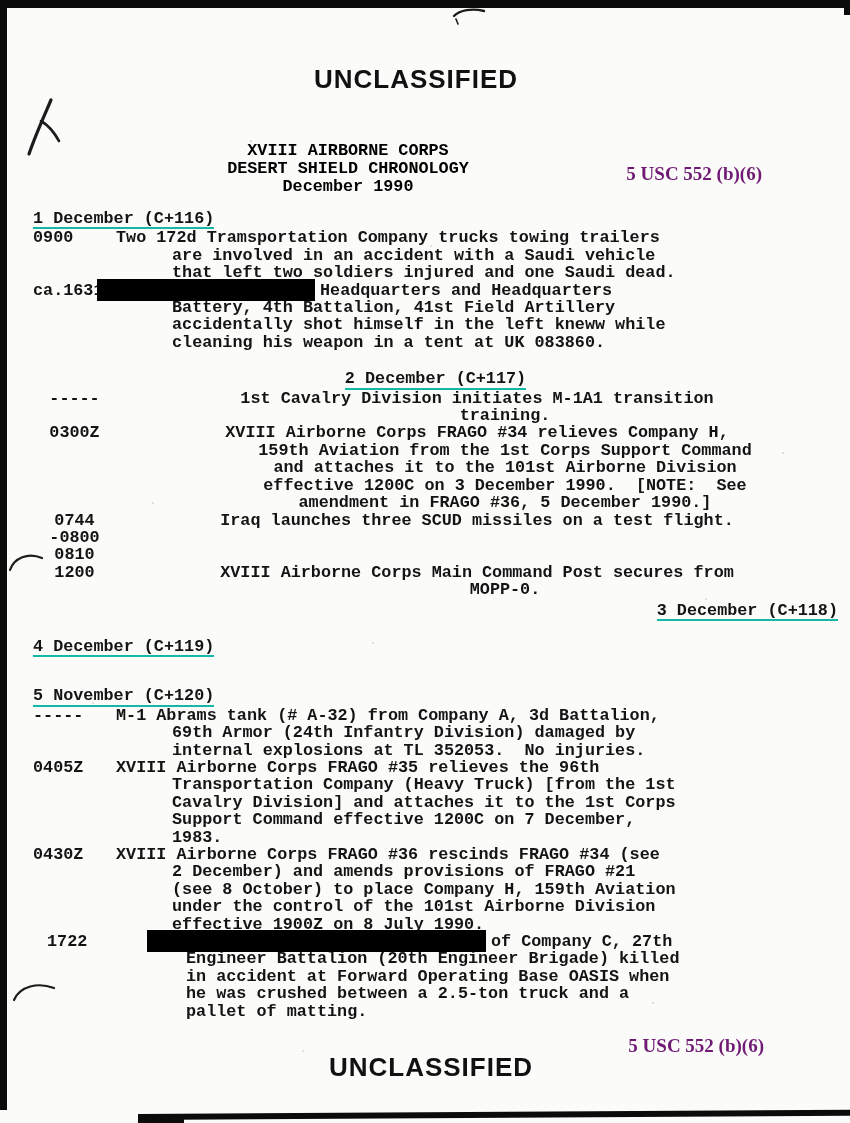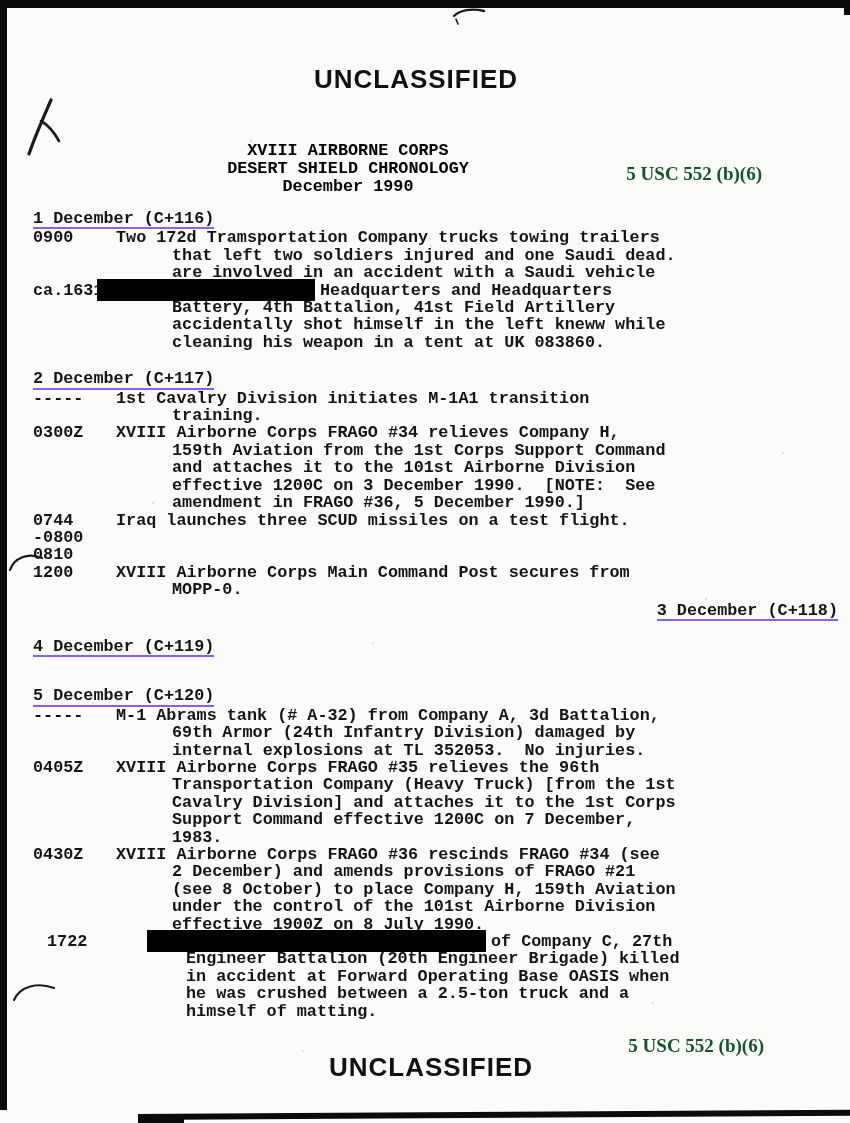--- a/index.html
+++ b/index.html
@@ -24,32 +24,32 @@
   
   .classification{position:absolute; font-family:"Liberation Sans", sans-serif;
     font-weight:700; font-size:26px; letter-spacing:1px; color:#111;margin-left:8px;}
   .classification.top{top:64px; left:0; width:816px; text-align:center;}
   .classification.bottom{top:1052px; left:0; width:846px; text-align:center;}
   
   .title-block{position:absolute; top:142px; left:0; width:684px; text-align:center;
     font-weight:700; font-size:16.8px; line-height:18px; color:#000000;margin-left:6px;}
   
   .usc{position:absolute; font-family:"Liberation Serif", serif; font-weight:700;
-    font-size:19px; color:#14532d;}
+    font-size:19px; color:#701a75;}
   .usc.top-right{top:163px; right:88px;}
   .usc.bottom-right{top:1035px; right:86px;}
   
   .doc{position:absolute; top:210px; left:33px; width:805px;
     font-size:16.8px; line-height:17.4px; font-weight:700; color:#141414;}
-  .section:nth-child(2){margin-top:19px;}
+  .section:nth-child(2){margin-top:19px;text-align:center;}
   .section:nth-child(3){margin-top:3px;text-align:right;}
   .section:nth-child(4){margin-top:17px;}
   .section:nth-child(5){margin-top:30px;}
   .heading-row{line-height:17.4px;}
-  .section-heading{display:inline-block; border-bottom:2px solid #8b5cf6; white-space:pre;}
+  .section-heading{display:inline-block; border-bottom:2px solid #14b8a6; white-space:pre;}
   .event{display:flex;}
   .time{flex:0 0 83px; white-space:pre;}
   .lines{flex:1; min-width:0;}
   .line{white-space:pre;}
   .line.cont{padding-left:56px;}
   .redaction{display:inline-block; position:relative; width:100px; height:13px; margin-right:5px; vertical-align:baseline;}
   .redaction::after{content:""; position:absolute; left:0; bottom:-6px; height:22px; width:100%; background:#000;}
   
   .pen{position:absolute; overflow:visible;}
   .pen path{fill:none; stroke:#1c1c1c; stroke-linecap:round;}
@@ -91,22 +91,22 @@
 
   <div class="usc top-right">5 USC 552 (b)(6)</div>
 
   <div class="doc" id="document-body">
       <div class="section">
         <div class="heading-row"><span class="section-heading">1 December (C+116)</span></div>
         <div class="event">
           <div class="time">0900</div>
           <div class="lines">
             <div class="line"><span>Two 172d Tramsportation Company trucks towing trailers</span></div>
+            <div class="line cont"><span>are involved in an accident with a Saudi vehicle</span></div>
             <div class="line cont"><span>that left two soldiers injured and one Saudi dead.</span></div>
-            <div class="line cont"><span>are involved in an accident with a Saudi vehicle</span></div>
           </div>
         </div>
         <div class="event">
           <div class="time">ca.1631</div>
           <div class="lines">
             <div class="line"><span class="redaction" style="width: 218px; margin-left: -19px;"></span><span>Headquarters and Headquarters</span></div>
             <div class="line cont"><span>Battery, 4th Battalion, 41st Field Artillery</span></div>
             <div class="line cont"><span>accidentally shot himself in the left kneww while</span></div>
             <div class="line cont"><span>cleaning his weapon in a tent at UK 083860.</span></div>
           </div>
@@ -149,21 +149,21 @@
           </div>
         </div>
       </div>
       <div class="section">
         <div class="heading-row"><span class="section-heading">3 December (C+118)</span></div>
       </div>
       <div class="section">
         <div class="heading-row"><span class="section-heading">4 December (C+119)</span></div>
       </div>
       <div class="section">
-        <div class="heading-row"><span class="section-heading">5 December (C+120)</span></div>
+        <div class="heading-row"><span class="section-heading">5 November (C+120)</span></div>
         <div class="event">
           <div class="time">-----</div>
           <div class="lines">
             <div class="line"><span>M-1 Abrams tank (# A-32) from Company A, 3d Battalion,</span></div>
             <div class="line cont"><span>69th Armor (24th Infantry Division) damaged by</span></div>
             <div class="line cont"><span>internal explosions at TL 352053.  No injuries.</span></div>
           </div>
         </div>
         <div class="event">
           <div class="time">0405Z</div>
@@ -185,21 +185,21 @@
             <div class="line cont"><span>effective 1900Z on 8 July 1990.</span></div>
           </div>
         </div>
         <div class="event">
           <div class="time" style="padding-left: 14px;">1722</div>
           <div class="lines">
             <div class="line"><span class="redaction" style="width: 339px; margin-left: 17px;"></span><span>of Company C, 27th</span></div>
             <div class="line cont"><span>Engineer Battalion (20th Engineer Brigade) killed</span></div>
             <div class="line cont"><span>in accident at Forward Operating Base OASIS when</span></div>
             <div class="line cont"><span>he was crushed between a 2.5-ton truck and a</span></div>
-            <div class="line cont"><span>himself of matting.</span></div>
+            <div class="line cont"><span>pallet of matting.</span></div>
           </div>
         </div>
       </div>
     </div>
 
   <div class="usc bottom-right">5 USC 552 (b)(6)</div>
 
   <div class="classification bottom">UNCLASSIFIED</div>
 
 </div>

